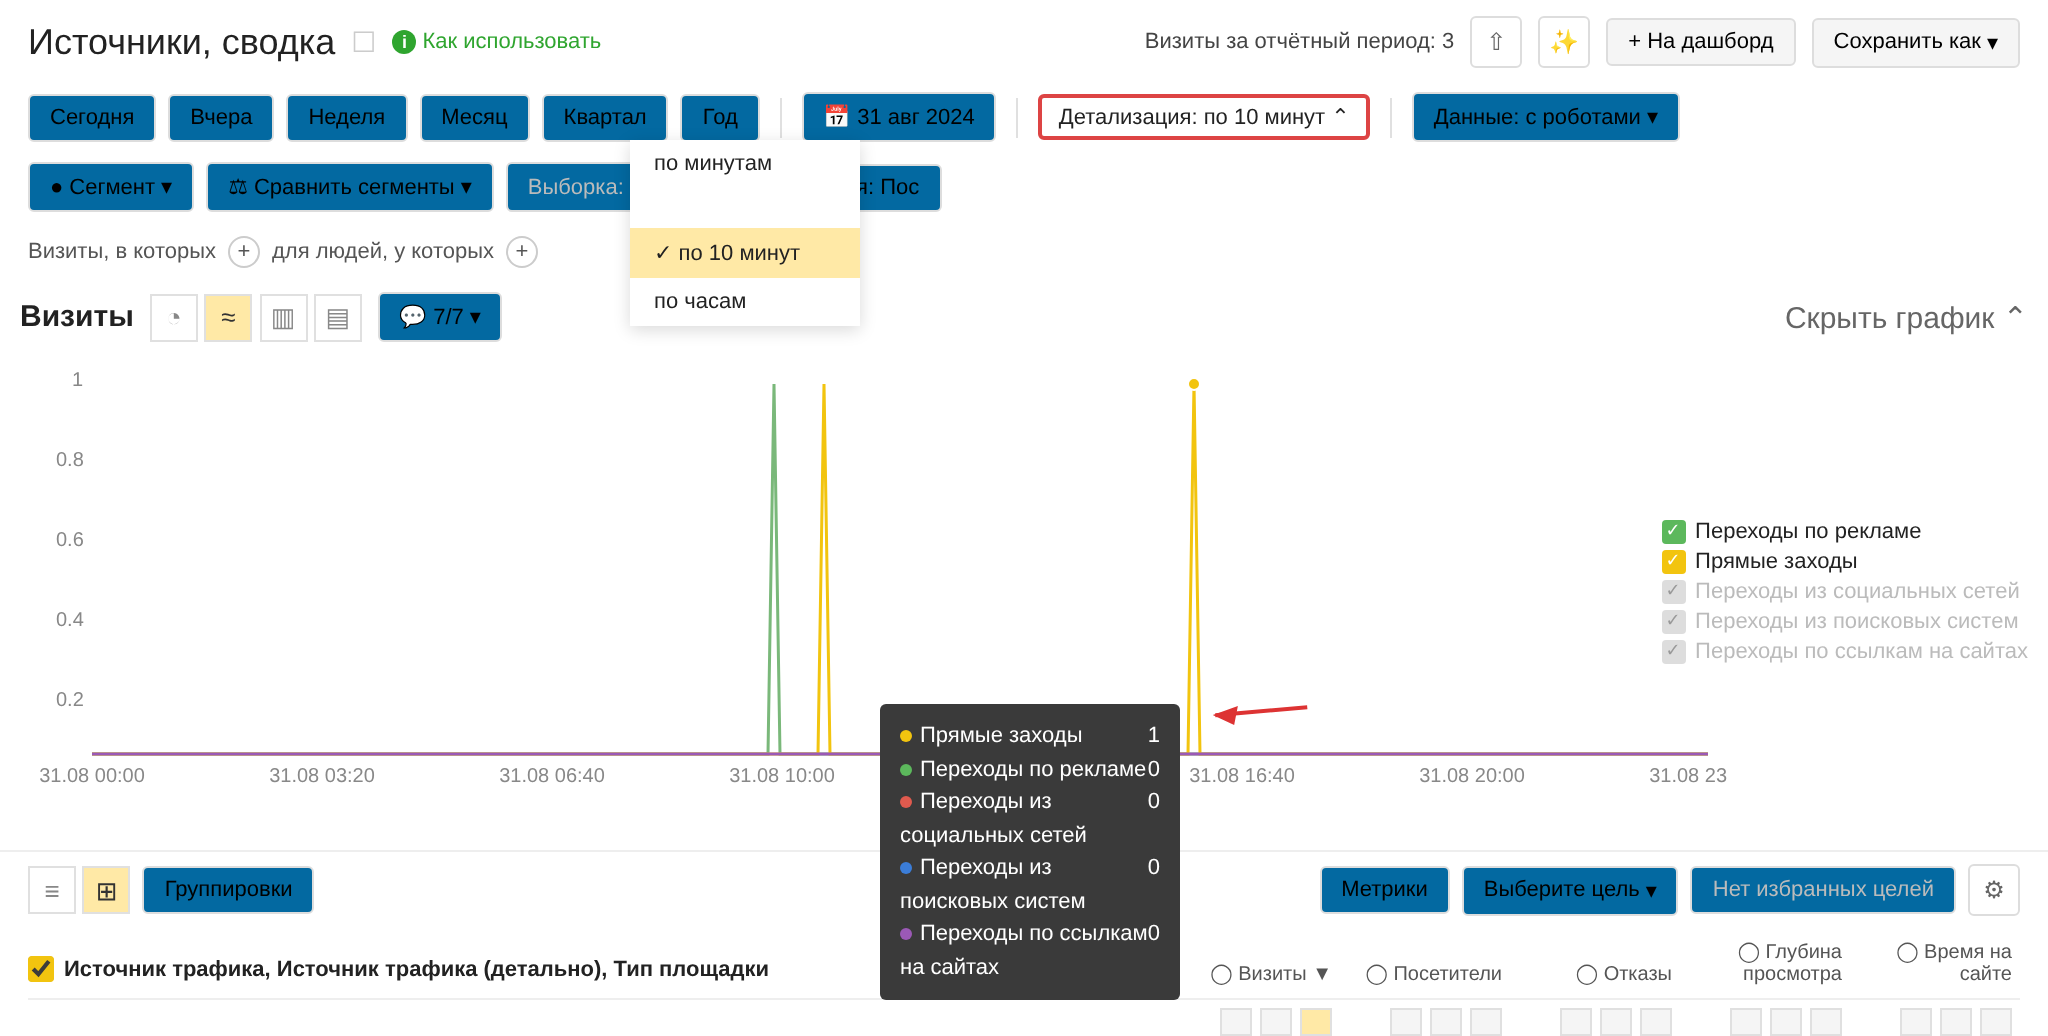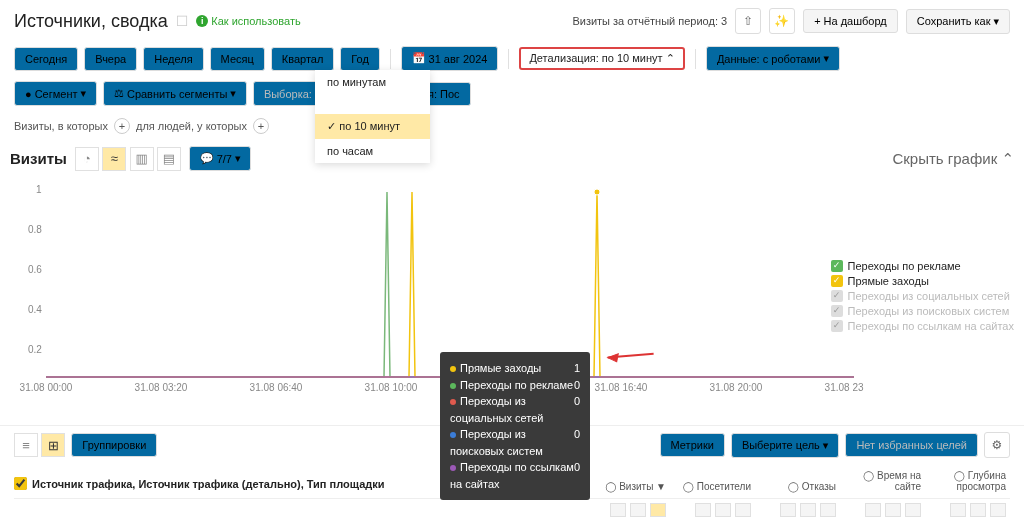--- a/index.html
+++ b/index.html
@@ -218,22 +218,22 @@
 
 <div class="table">
   <div class="th-row">
     <div class="th-main">
       <input type="checkbox" checked="" style="accent-color: rgb(242, 196, 15);">
       <span>Источник трафика, Источник трафика (детально), Тип площадки</span>
     </div>
     <div class="th-col">◯ <span>Визиты ▼</span></div>
     <div class="th-col">◯ <span>Посетители</span></div>
     <div class="th-col">◯ <span>Отказы</span></div>
+    <div class="th-col">◯ <span>Глубина просмотра</span></div>
     <div class="th-col">◯ <span>Время на сайте</span></div>
-    <div class="th-col">◯ <span>Глубина просмотра</span></div>
   </div>
   <div class="sub-row">
     <div class="sub-main"></div>
     <div class="sub-col">
         <span class="mini-icon"></span>
         <span class="mini-icon"></span>
         <span class="mini-icon active"></span>
       </div>
     <div class="sub-col">
         <span class="mini-icon"></span>

